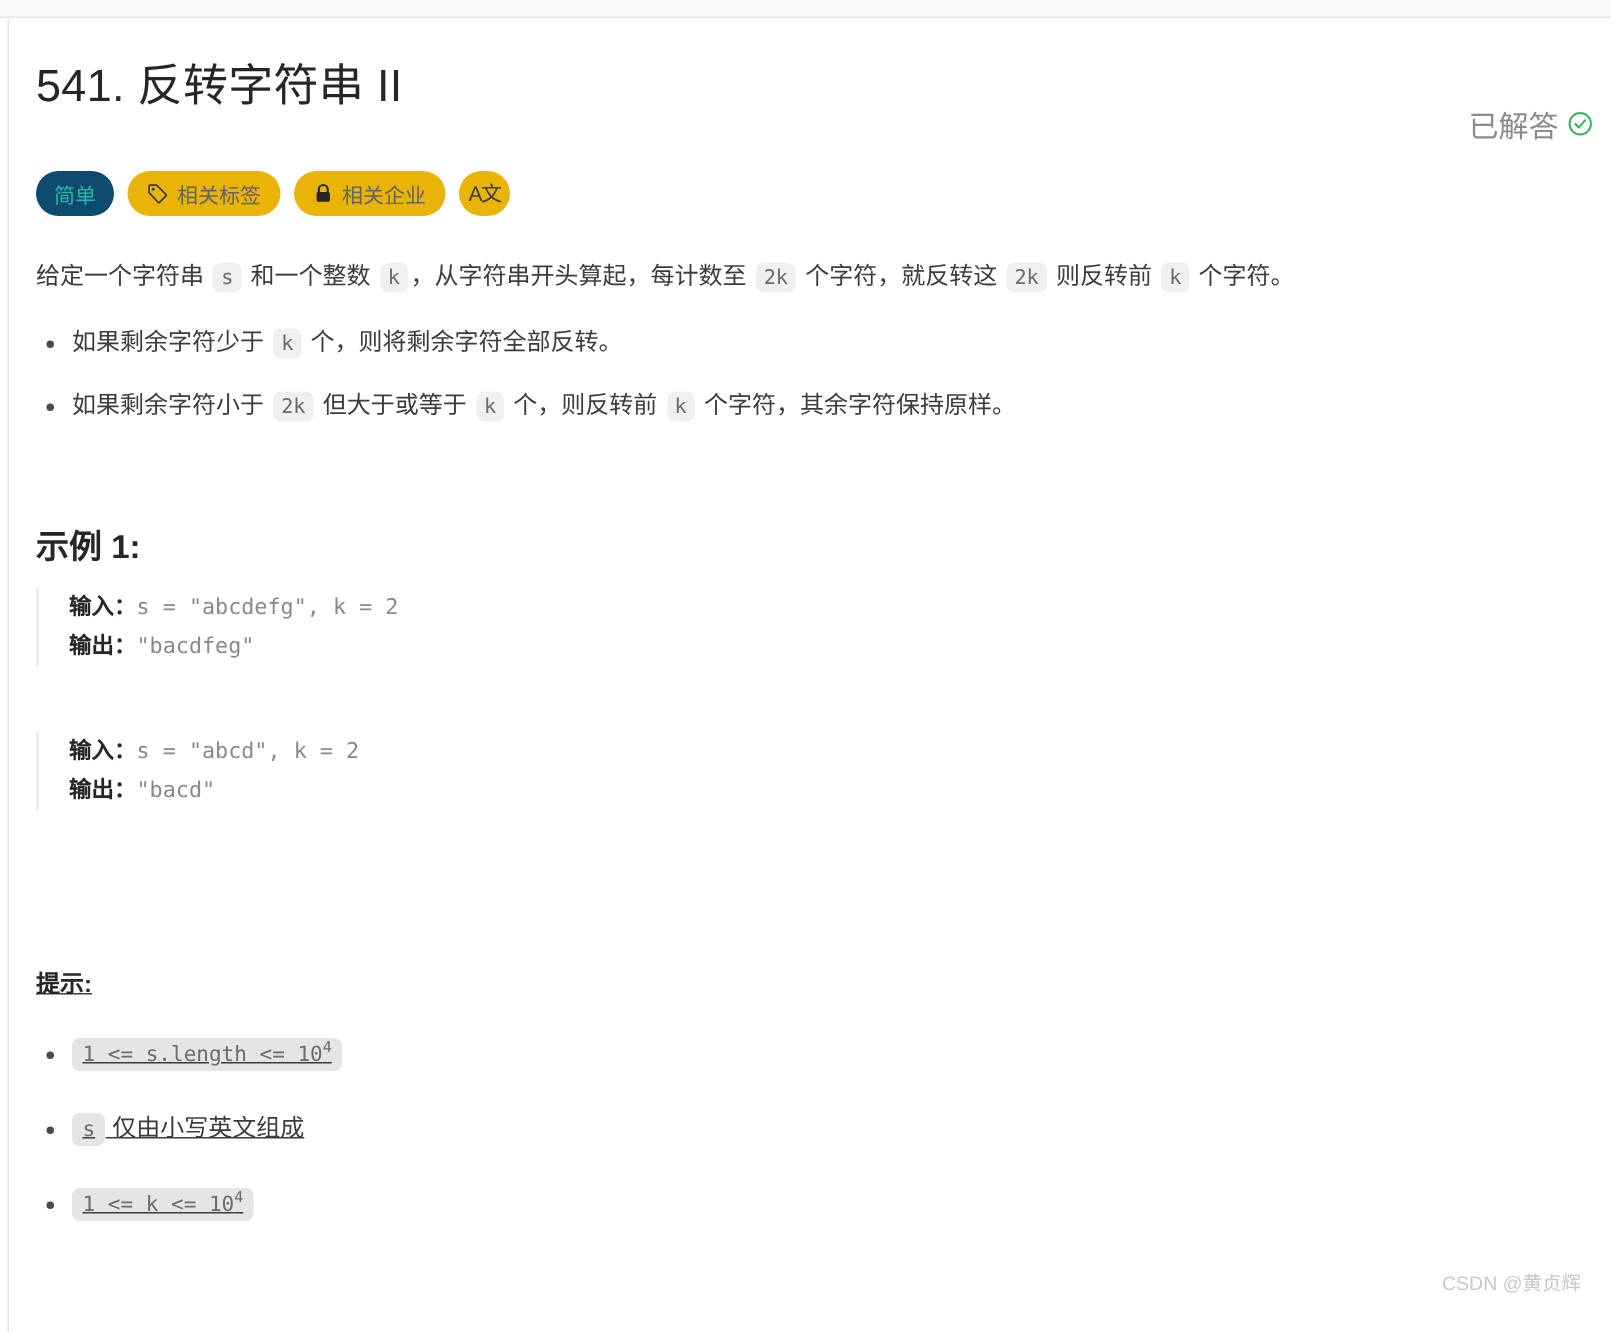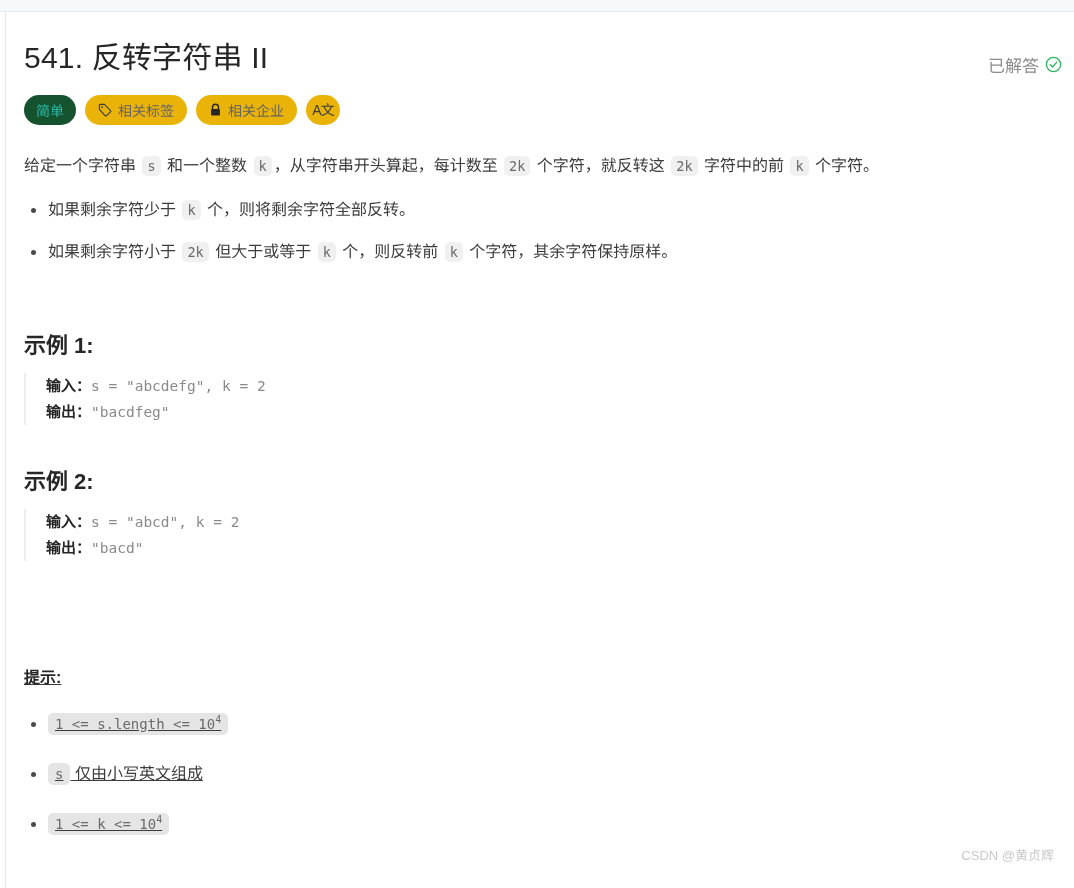--- a/index.html
+++ b/index.html
@@ -50,23 +50,23 @@
     line-height: 40px;
     font-weight: 500;
     color: #262626;
     letter-spacing: 0.2px;
     margin: 0;
   }
   .solved {
     display: flex;
     align-items: center;
     gap: 6px;
-    font-size: 17px;
+    font-size: 20px;
     color: #8c8c8c;
-    margin-top: 14px;
+    margin-top: 30px;
     white-space: nowrap;
   }
   .solved svg { display: block; }
 
   
   .badges {
     display: flex;
     align-items: center;
     gap: 9px;
     margin-top: 17px;
@@ -79,21 +79,21 @@
     padding: 0 13px;
     border-radius: 21px;
     background: #eab308;
     font-size: 14px;
     color: #646464;
     box-sizing: border-box;
     white-space: nowrap;
     cursor: pointer;
   }
   .badge.difficulty {
-    background: #14532d;
+    background: #0c4a6e;
     color: #2ab8a8;
     padding: 0 12px;
   }
   .badge.icon-only {
     padding: 0;
     width: 34px;
     justify-content: center;
     font-size: 13px;
     color: #3c3c3c;
   }
@@ -274,35 +274,34 @@
     </div>
 
     <div class="badge icon-only">
       <span class="translate-glyph">A文</span>
     </div>
 
   </div>
 
   <div class="content">
 
-    <p><span>给定一个字符串 </span><code class="chip">s</code><span> 和一个整数 </span><code class="chip">k</code><span>，从字符串开头算起，每计数至 </span><code class="chip">2k</code><span> 个字符，就反转这 </span><code class="chip">2k</code><span> 字符中的前 </span><code class="chip">k</code><span> 个字符。</span></p>
+    <p><span>给定一个字符串 </span><code class="chip">s</code><span> 和一个整数 </span><code class="chip">k</code><span>，从字符串开头算起，每计数至 </span><code class="chip">2k</code><span> 个字符，就反转这 </span><code class="chip">2k</code><span> 则反转前 </span><code class="chip">k</code><span> 个字符。</span></p>
 
     <ul class="rules">
       <li><span>如果剩余字符少于 </span><code class="chip">k</code><span> 个，则将剩余字符全部反转。</span></li>
       <li><span>如果剩余字符小于 </span><code class="chip">2k</code><span> 但大于或等于 </span><code class="chip">k</code><span> 个，则反转前 </span><code class="chip">k</code><span> 个字符，其余字符保持原样。</span></li>
     </ul>
 
     <div class="example-block">
       <div class="example-title">示例 1:</div>
       <pre class="example"><b>输入：</b><span>s = "abcdefg", k = 2</span>
 <b>输出：</b><span>"bacdfeg"</span></pre>
     </div>
 
     <div class="example-block">
-      <div class="example-title">示例 2:</div>
       <pre class="example"><b>输入：</b><span>s = "abcd", k = 2</span>
 <b>输出：</b><span>"bacd"</span></pre>
     </div>
 
     <div class="hints-block">
       <div class="hints-title">提示:</div>
       <ul class="hints">
         <li><code class="hintchip"><span>1 &lt;= s.length &lt;= 10</span><sup>4</sup></code><span></span></li>
         <li><code class="hintchip"><span>s</span><sup></sup></code><span> 仅由小写英文组成</span></li>
         <li><code class="hintchip"><span>1 &lt;= k &lt;= 10</span><sup>4</sup></code><span></span></li>

